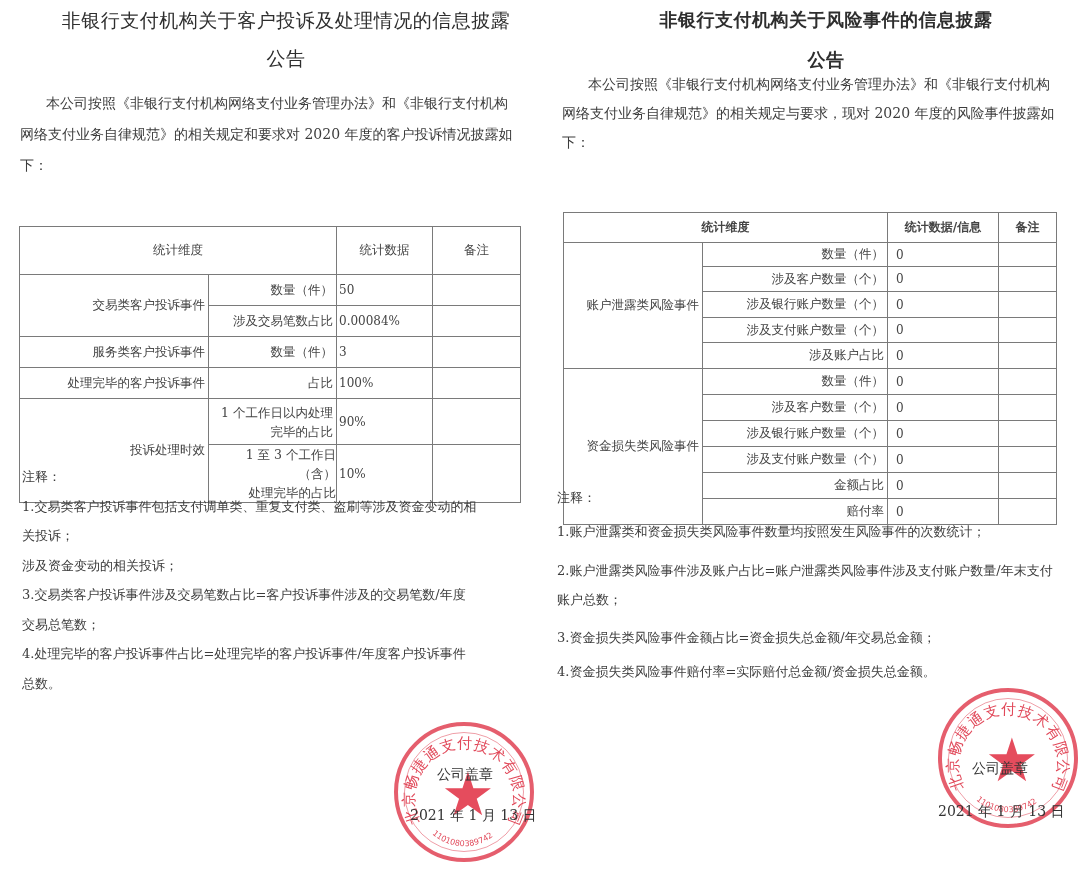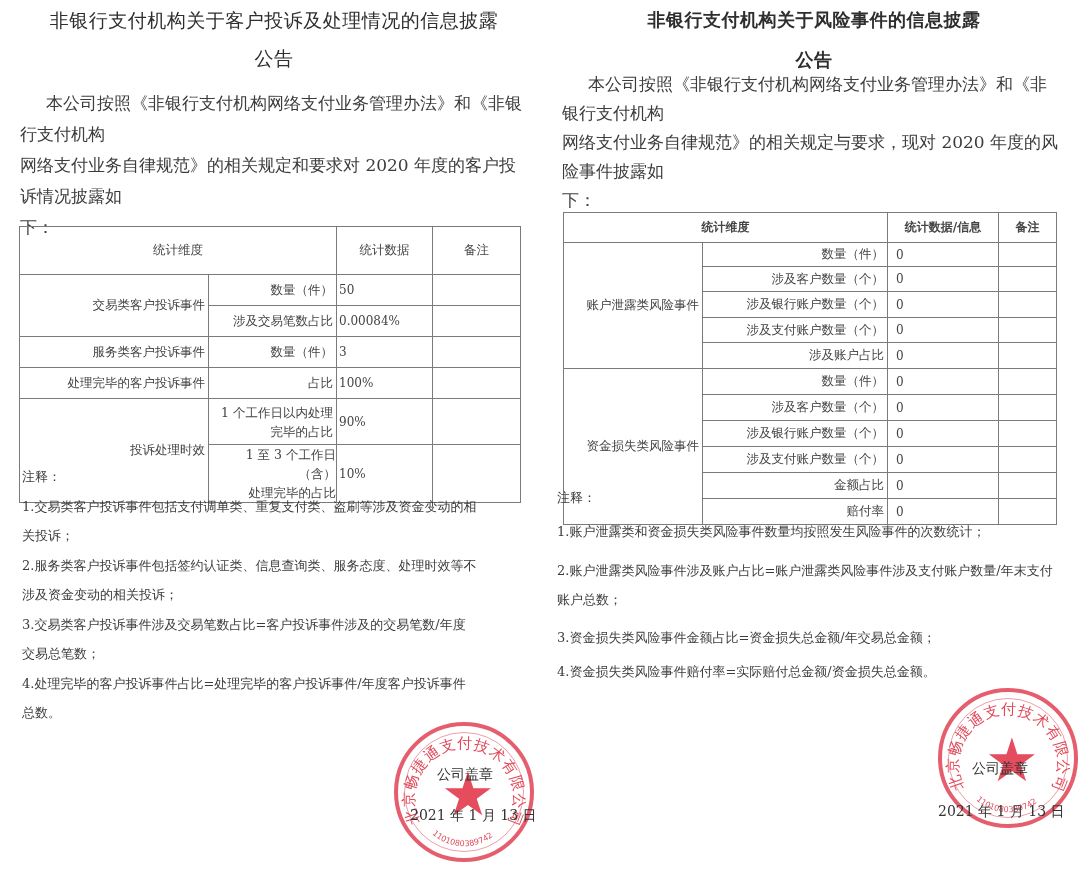--- a/index.html
+++ b/index.html
@@ -6,27 +6,27 @@
   body {
     width: 1080px; height: 880px; position: relative; overflow: hidden;
     background: #ffffff;
     font-family: "DejaVu Serif", "Liberation Serif", serif;
     color: #3a3a3a;
   }
   .page { position: absolute; top: 0; height: 880px; }
   .page.left { left: 0; width: 540px; }
   .page.right { left: 540px; width: 540px; }
 
-  .title { position: absolute; left: 4px; width: 100%; text-align: center; font-size: 19px; color: #2e2e2e; letter-spacing: 0.5px; }
+  .title { position: absolute; left: 16px; width: 100%; text-align: center; font-size: 19px; color: #2e2e2e; letter-spacing: 0.5px; }
   .left .title { top: 8px; font-family: "DejaVu Sans", "Liberation Sans", sans-serif; font-weight: normal; font-size: 19px; }
   .left .subtitle { top: 46px; font-family: "DejaVu Sans", "Liberation Sans", sans-serif; }
   .right .title { top: 8px; font-family: "DejaVu Sans", "Liberation Sans", sans-serif; font-weight: bold; font-size: 18px; }
   .right .subtitle { top: 48px; font-family: "DejaVu Sans", "Liberation Sans", sans-serif; font-weight: bold; font-size: 18px; }
 
-  .intro { position: absolute; font-size: 17px; line-height: 31px; color: #3c3c3c; }
+  .intro { position: absolute; font-size: 14px; line-height: 31px; color: #3c3c3c; }
   .left .intro { left: 20px; top: 88px; width: 510px; }
   .right .intro { left: 22px; top: 70px; width: 500px; line-height: 29px; }
   .intro .indent { display: inline-block; width: 26px; }
 
   table.grid { position: absolute; border-collapse: collapse; font-size: 12.5px; color: #444; margin-top: 40px; }
   table.grid td { border: 1px solid #7a7a7a; padding: 0 3px; vertical-align: middle; }
   table.grid td.c { text-align: right; }
   table.grid td.v { text-align: left; padding-left: 2px; font-size: 12px; }
   table.grid td.h { text-align: center; }
 
@@ -113,21 +113,20 @@
       <td class="v">10%</td>
       <td></td>
     </tr>
   </tbody>
     </table>
 
   <div class="notes">
     <p>注释：</p>
     <p>1.交易类客户投诉事件包括支付调单类、重复支付类、盗刷等涉及资金变动的相</p>
     <p>关投诉；</p>
-    <p>2.服务类客户投诉事件包括签约认证类、信息查询类、服务态度、处理时效等不</p>
     <p>涉及资金变动的相关投诉；</p>
     <p>3.交易类客户投诉事件涉及交易笔数占比=客户投诉事件涉及的交易笔数/年度</p>
     <p>交易总笔数；</p>
     <p>4.处理完毕的客户投诉事件占比=处理完毕的客户投诉事件/年度客户投诉事件</p>
     <p>总数。</p>
   </div>
 
   <div class="stamp" style="left:394px; top:722px;">
     <div class="inner-ring"></div>
     <svg class="ring-text" viewBox="0 0 132 132">

